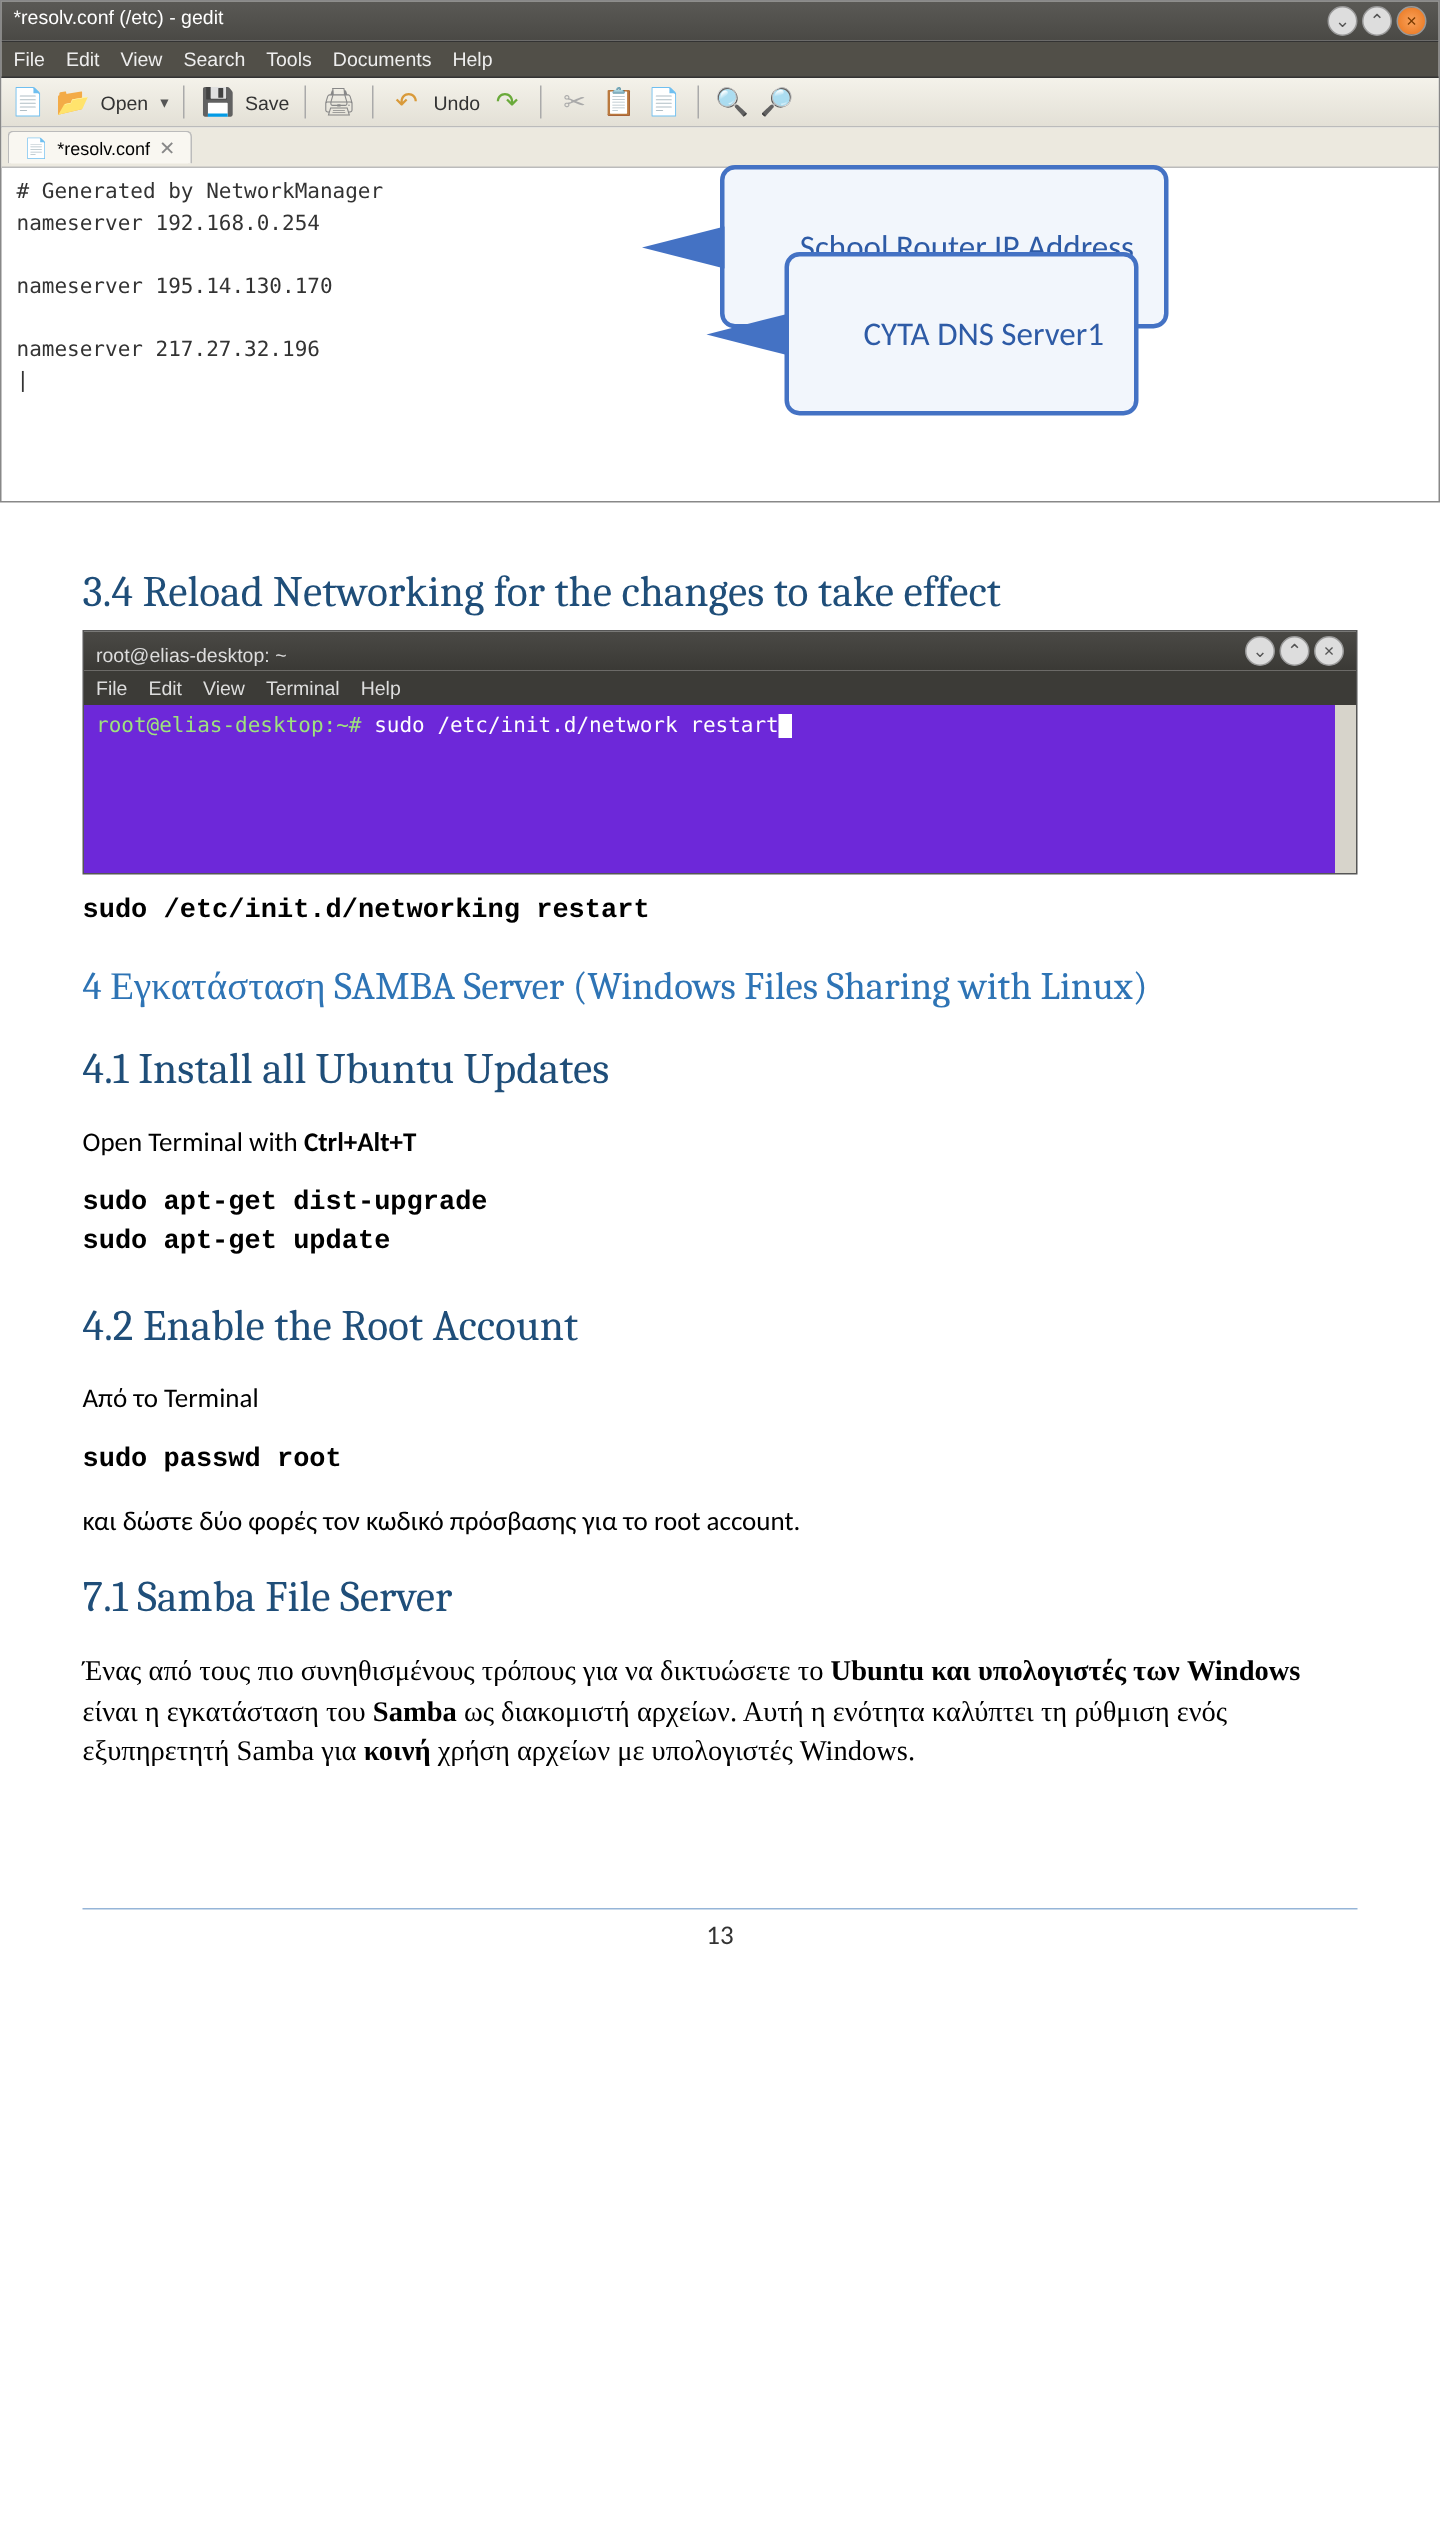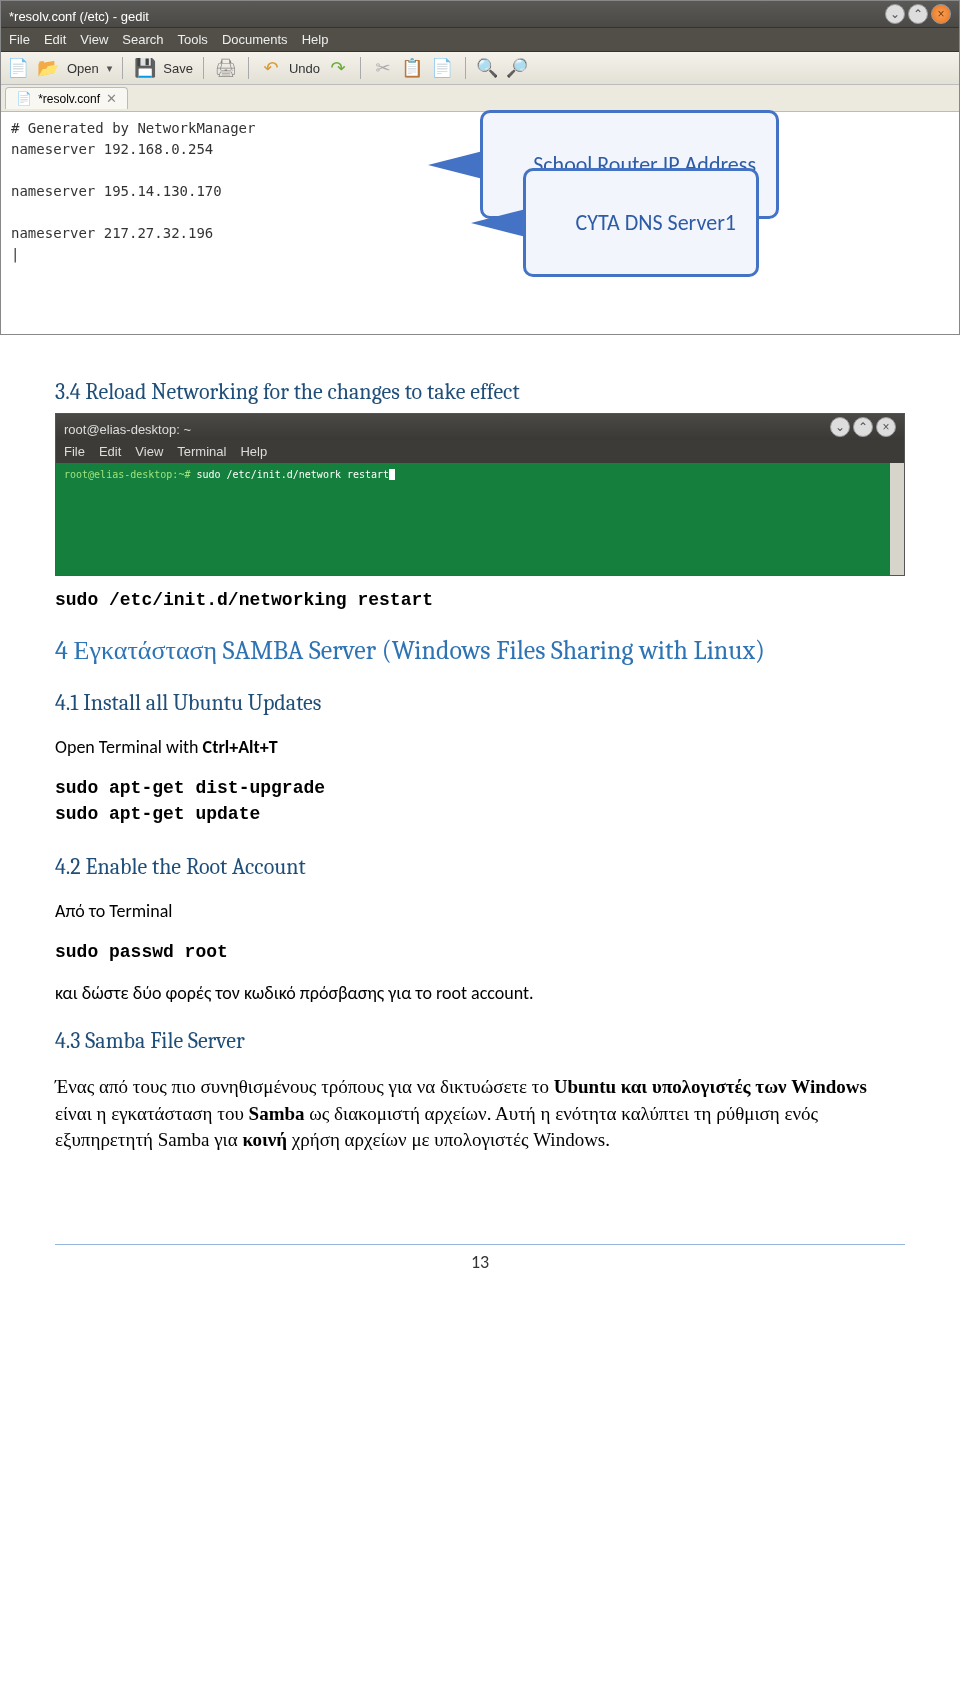--- a/index.html
+++ b/index.html
@@ -15,21 +15,21 @@
     background: #fff;
     margin-bottom: 10px;
   }
   .gedit-titlebar {
     background: linear-gradient(to bottom, #5a5955, #4a4945);
     color: #fff;
     padding: 3px 8px;
     font-size: 13px;
     display: flex;
     justify-content: space-between;
-    align-items: flex-end;
+    align-items: flex-start;
     border-bottom: 1px solid #333;
   }
   .window-controls { display: flex; gap: 3px; }
   .win-btn {
     width: 18px; height: 18px; border-radius: 50%;
     background: #ddd; display: inline-flex;
     align-items: center; justify-content: center;
     font-size: 12px; color: #555;
     border: 1px solid #999;
   }
@@ -95,21 +95,21 @@
     transform:translateY(-50%);
     width:0; height:0;
     border-top:14px solid transparent;
     border-bottom:14px solid transparent;
     border-right:55px solid #4472c4;
   }
   .section-wrap { padding: 10px 55px 20px 55px; }
   .heading-3 {
     color:#1f4e79;
     font-family: Cambria, Georgia, serif;
-    font-size:22px;
+    font-size:29px;
     margin:24px 0 8px 0;
   }
   .heading-2 {
     color:#2e74b5;
     font-family: Cambria, Georgia, serif;
     font-size:26px;
     margin:26px 0 10px 0;
   }
   .mono {
     font-family: "Courier New", monospace;
@@ -129,24 +129,24 @@
   .term-titlebar {
     background: linear-gradient(to bottom,#4a4945,#3a3935);
     color:#ddd; padding:3px 8px; font-size:13px;
     display:flex; justify-content:space-between; align-items:flex-end;
   }
   .term-menubar {
     background:#3c3b37; color:#ddd; padding:4px 8px;
     font-size:13px; display:flex; gap:14px;
   }
   .term-content {
-    background:#15803d;
+    background:#6d28d9;
     color:#fff;
     font-family:"DejaVu Sans Mono",monospace;
-    font-size:10px;
+    font-size:14px;
     padding:6px 8px;
     height:100px;
     white-space:pre;
     border-right:14px solid #d7d4cb;
   }
   .term-prompt { color:#9ee37d; }
   .page-footer {
     border-top:1px solid #96b5d8;
     text-align:center;
     font-family: Calibri, Arial, sans-serif;
@@ -252,21 +252,21 @@
   <div class="heading-3">4.1    Install all Ubuntu Updates</div>
   <div class="body-text">Open Terminal with <b>Ctrl+Alt+T</b></div>
   <div class="mono">sudo apt-get dist-upgrade</div>
   <div class="mono">sudo apt-get update</div>
 
   <div class="heading-3" style="margin-top:30px;">4.2    Enable the Root Account</div>
   <div class="body-text">Από το Terminal</div>
   <div class="mono">sudo passwd root</div>
   <div class="body-text">και δώστε δύο φορές τον κωδικό πρόσβασης για το root account.</div>
 
-  <div class="heading-3">4.3    Samba File Server</div>
+  <div class="heading-3">7.1    Samba File Server</div>
   <div class="body-text" style="font-family: 'Times New Roman', serif; font-size:19px; line-height:1.4;">
     Ένας από τους πιο συνηθισμένους τρόπους  για να δικτυώσετε το <b>Ubuntu και υπολογιστές των Windows</b> είναι η εγκατάσταση του <b>Samba</b> ως διακομιστή αρχείων. Αυτή η ενότητα καλύπτει τη ρύθμιση ενός εξυπηρετητή Samba για <b>κοινή</b> χρήση αρχείων με υπολογιστές Windows.
   </div>
 
 </div>
 
 <div class="page-footer">
   <span>13</span>
 </div>
 

